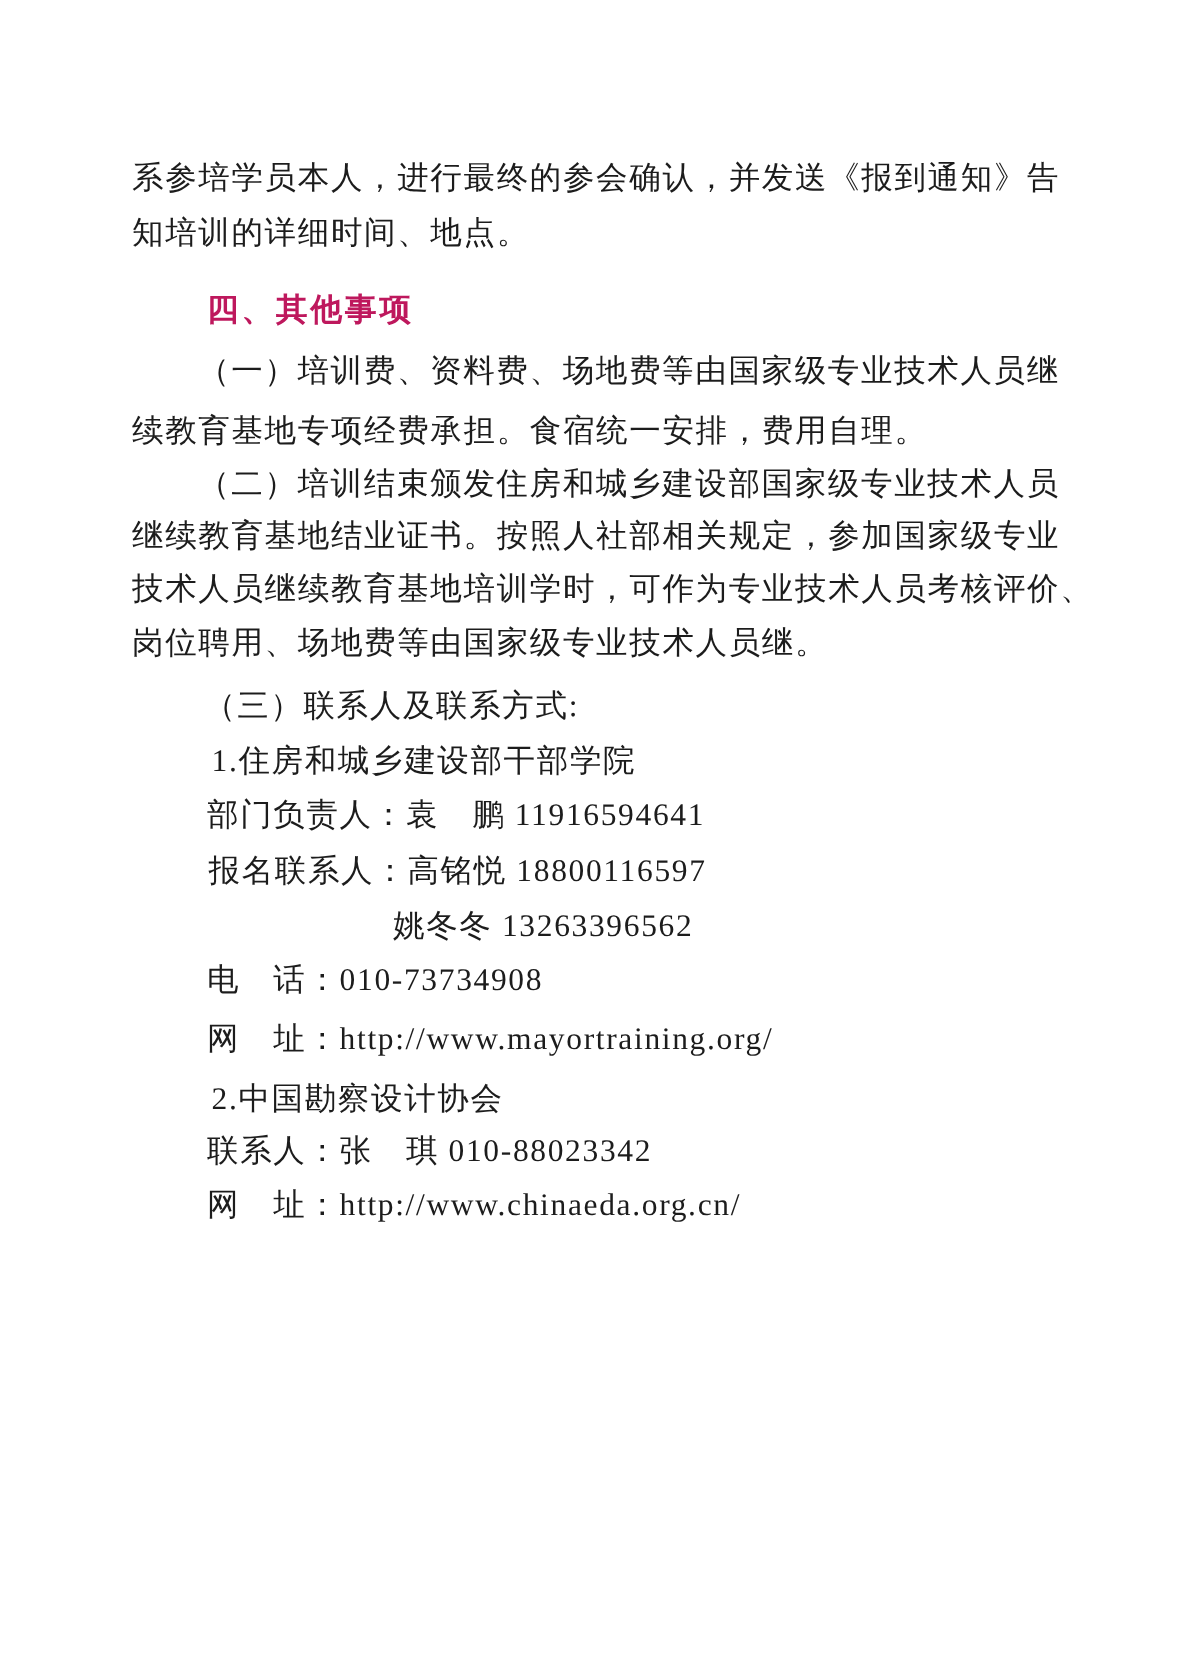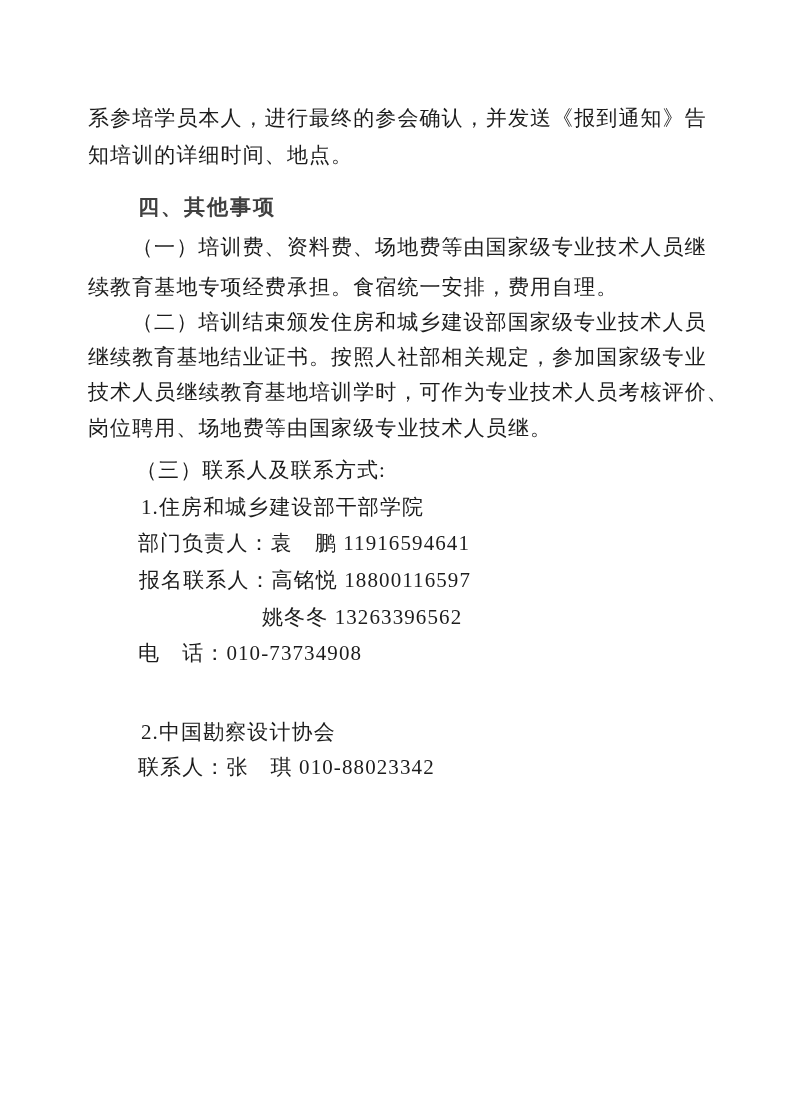--- a/index.html
+++ b/index.html
@@ -6,21 +6,21 @@
   .page{
     position:relative;width:789px;height:830px;background:#ffffff;overflow:hidden;
     font-family:"Liberation Serif","DejaVu Serif",serif;color:#1c1c1c;
   }
   .line{
     position:absolute;font-size:21px;line-height:26px;letter-spacing:1.1px;
     white-space:nowrap;color:#1c1c1c;
   }
   .heading{
     font-family:"Liberation Sans","DejaVu Sans",sans-serif;
-    font-weight:700;letter-spacing:2px;color:#404040;
+    font-weight:700;letter-spacing:2px;color:#be185d;
   }
   .sig-text{
     position:absolute;font-size:22px;line-height:27px;letter-spacing:1px;
     white-space:nowrap;color:#262626;
   }
   .sig-date{
     position:absolute;font-size:21px;line-height:26px;letter-spacing:2px;
     white-space:nowrap;color:#000000;
   }
   .seal{
@@ -51,22 +51,24 @@
   <div class="line" style="left:132px;top:309px">（二）培训结束颁发住房和城乡建设部国家级专业技术人员</div>
   <div class="line" style="left:88px;top:344px">继续教育基地结业证书。按照人社部相关规定，参加国家级专业</div>
   <div class="line" style="left:88px;top:379px">技术人员继续教育基地培训学时，可作为专业技术人员考核评价、</div>
   <div class="line" style="left:88px;top:415px">岗位聘用、场地费等由国家级专业技术人员继。</div>
   <div class="line" style="left:136px;top:457px">（三）联系人及联系方式:</div>
   <div class="line" style="left:141px;top:494px">1.住房和城乡建设部干部学院</div>
   <div class="line" style="left:138px;top:530px">部门负责人：袁　鹏 11916594641</div>
   <div class="line" style="left:139px;top:567px">报名联系人：高铭悦 18800116597</div>
   <div class="line" style="left:262px;top:604px">姚冬冬 13263396562</div>
   <div class="line" style="left:138px;top:640px">电　话：010-73734908</div>
+  <div class="line" style="left:138px;top:679px">网　址：http://www.mayortraining.org/</div>
   <div class="line" style="left:141px;top:719px">2.中国勘察设计协会</div>
   <div class="line" style="left:138px;top:754px">联系人：张　琪 010-88023342</div>
+  <div class="line" style="left:138px;top:790px">网　址：http://www.chinaeda.org.cn/</div>
 
   <div class="sig-text" style="left:96px;top:884px">住房和城乡建设部干部学院</div>
   <div class="sig-date" style="left:133px;top:922px">2024 年 5 月 14 日</div>
 
   <div class="sig-text" style="left:468px;top:880px;font-size:21px;letter-spacing:1.5px">中国勘察设计协会</div>
   <div class="sig-date" style="left:500px;top:919px">2024 年 5 月 14 日</div>
 
   <svg class="seal" style="left:177px;top:826px" width="160" height="160" viewBox="0 0 160 160">
     <circle cx="80" cy="80" r="72" fill="none" stroke="#d23b2a" stroke-width="5.5" opacity="0.92"></circle>
     <polygon transform="translate(78,84)" points="0,-30 6.74,-9.27 28.53,-9.27 10.9,3.54 17.63,24.27 0,11.46 -17.63,24.27 -10.9,3.54 -28.53,-9.27 -6.74,-9.27" fill="#d23b2a" opacity="0.9"></polygon>

